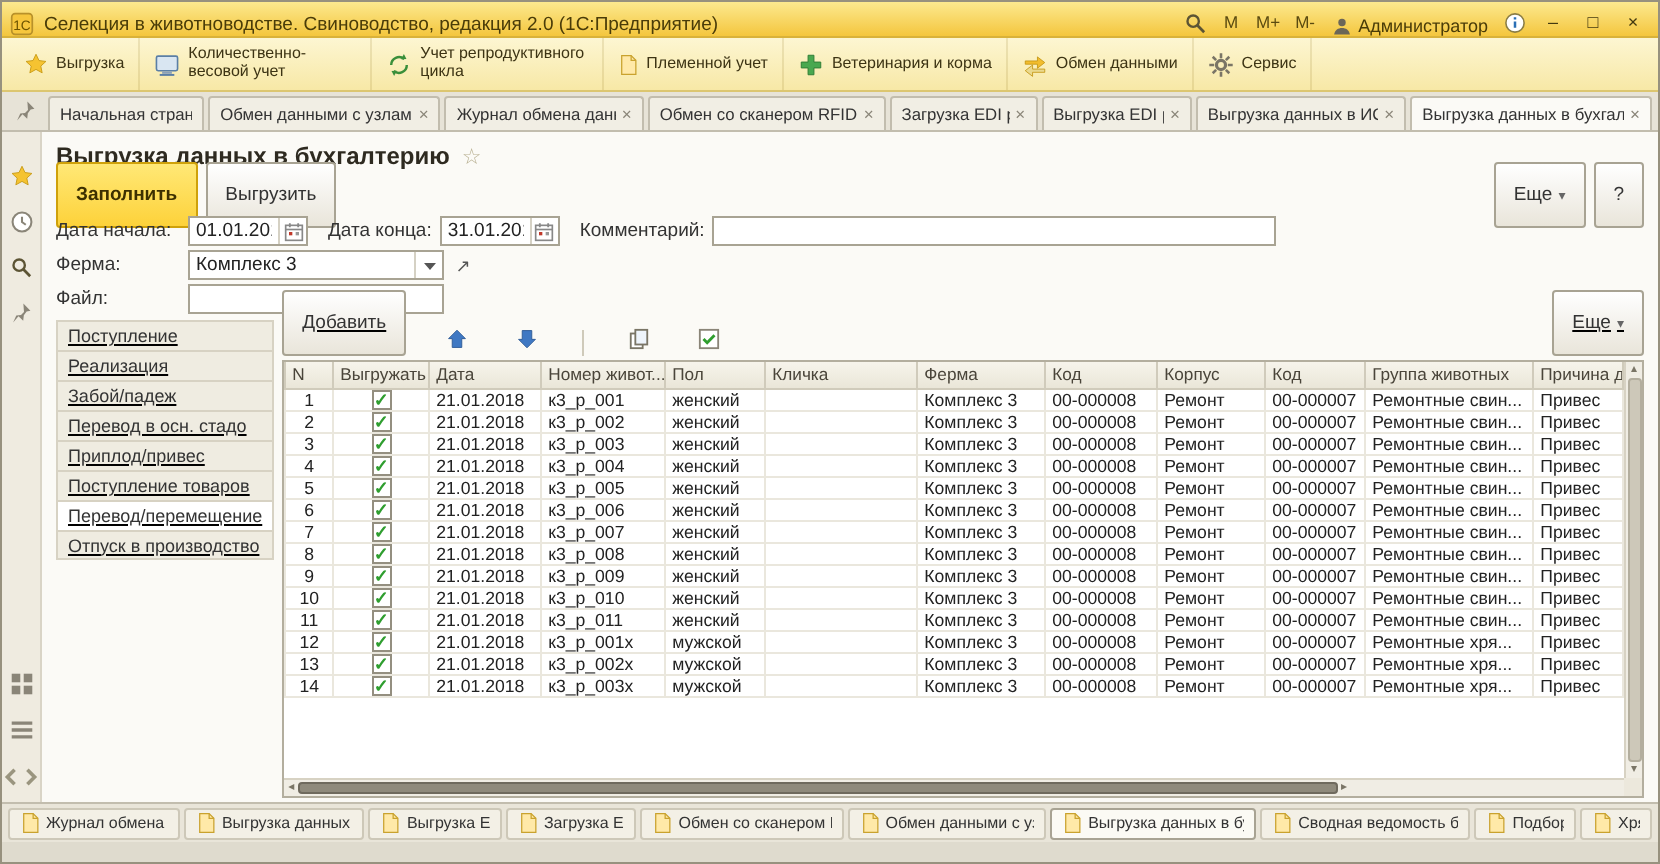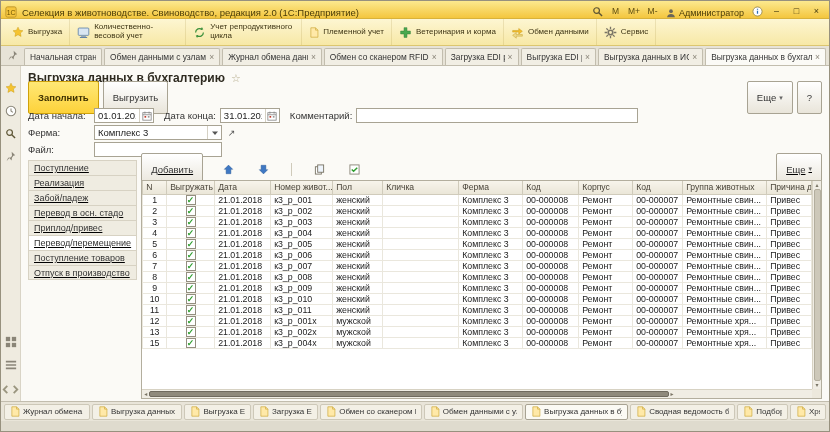--- a/index.html
+++ b/index.html
@@ -57,21 +57,21 @@
   .w74{width:60px;} .w282{width:282px;} .w128{width:128px;}
   .mini-btn{width:15px;height:15px;display:inline-flex;align-items:center;justify-content:center;margin-left:2px;font-size:9px;color:#555;}
 
   .body{flex:1;display:flex;margin-top:3px;min-height:0;gap:4px;text-decoration:underline;}
   .side-tabs{flex:0 0 97px;font-size:9px;color:#333;}
   .side-tab{height:15px;display:flex;align-items:center;padding:0 5px;background:#efece1;border:1px solid #d7d2c3;border-bottom:none;white-space:nowrap;overflow:hidden;}
   .side-tab:last-child{border-bottom:1px solid #d7d2c3;}
   .side-tab.active{background:#fff;}
 
   .table-area{flex:1;display:flex;flex-direction:column;min-width:0;}
-  .tbl-toolbar{display:flex;align-items:center;gap:16px;height:20px;padding-bottom:2px;}
+  .tbl-toolbar{display:flex;align-items:flex-end;gap:16px;height:20px;padding-bottom:2px;}
   .icon-btn{width:19px;height:17px;display:inline-flex;align-items:center;justify-content:center;border:1px solid transparent;border-radius:2px;}
   .tb-sep{width:1px;height:13px;background:#cfcaba;margin:0 2px;}
 
   .tbl-wrap{position:relative;flex:1;border:1px solid #b3ae9e;background:#fff;min-height:0;margin-bottom:2px;}
   .grid-area{position:absolute;top:0;left:0;right:9px;bottom:9px;overflow:hidden;}
   table{border-collapse:collapse;table-layout:fixed;width:100%;}
   th{height:13px;background:linear-gradient(#f7f4eb,#eae6d8);border:1px solid #d0cbbb;border-top:none;font-weight:normal;font-size:8.6px;color:#4a453a;text-align:left;padding:0 3px;white-space:nowrap;overflow:hidden;}
   td{height:11px;border:1px solid #eae7dd;font-size:8.8px;color:#222;padding:0 3px;white-space:nowrap;overflow:hidden;}
   td.c{text-align:center;}
   .chk{display:inline-flex;width:10px;height:10px;border:1px solid #948f80;background:#fff;align-items:center;justify-content:center;font-size:9px;font-weight:bold;color:#2f9e2f;line-height:0;}
@@ -379,22 +379,22 @@
         </div>
       </div>
 
       <div class="body">
         <div class="side-tabs">
             <div class="side-tab">Поступление</div>
             <div class="side-tab">Реализация</div>
             <div class="side-tab">Забой/падеж</div>
             <div class="side-tab">Перевод в осн. стадо</div>
             <div class="side-tab">Приплод/привес</div>
+            <div class="side-tab">Поступление товаров</div>
             <div class="side-tab active">Перевод/перемещение</div>
-            <div class="side-tab">Поступление товаров</div>
             <div class="side-tab">Отпуск в производство</div>
           </div>
 
         <div class="table-area">
           <div class="tbl-toolbar">
             <span class="btn">Добавить</span>
             <span class="icon-btn" id="btnup">
                 <svg width="11" height="11" viewBox="0 0 12 12">
                   <path d="M6 1.2l4.6 4.6H8.6v4.8H3.4V5.8H1.4z" fill="#3f78c3" stroke="#2d5a96" stroke-width=".5"></path>
                 </svg>
@@ -634,24 +634,24 @@
                       <td>мужской</td>
                       <td></td>
                       <td>Комплекс 3</td>
                       <td>00-000008</td>
                       <td>Ремонт</td>
                       <td>00-000007</td>
                       <td>Ремонтные хря...</td>
                       <td>Привес</td>
                     </tr>
                     <tr>
-                      <td class="c">15</td>
-                      <td class="c"><span class="chk">✓</span></td>
-                      <td>21.01.2018</td>
-                      <td>к3_р_004х</td>
+                      <td class="c">14</td>
+                      <td class="c"><span class="chk">✓</span></td>
+                      <td>21.01.2018</td>
+                      <td>к3_р_003х</td>
                       <td>мужской</td>
                       <td></td>
                       <td>Комплекс 3</td>
                       <td>00-000008</td>
                       <td>Ремонт</td>
                       <td>00-000007</td>
                       <td>Ремонтные хря...</td>
                       <td>Привес</td>
                     </tr>
                   </tbody>

